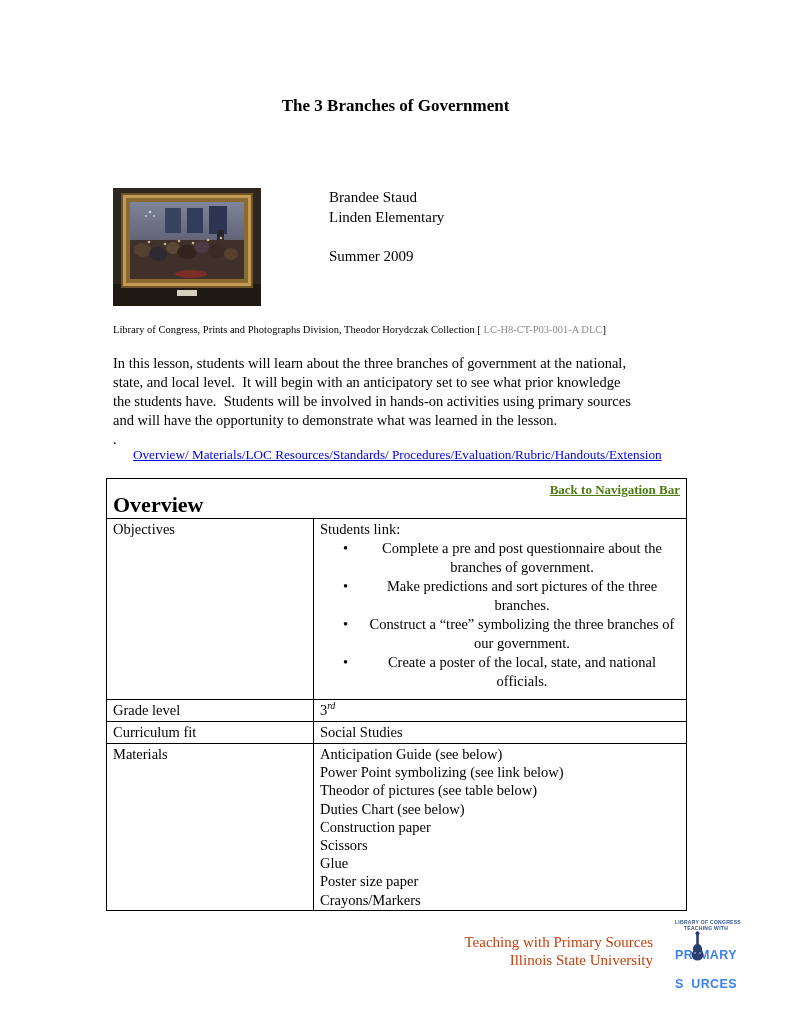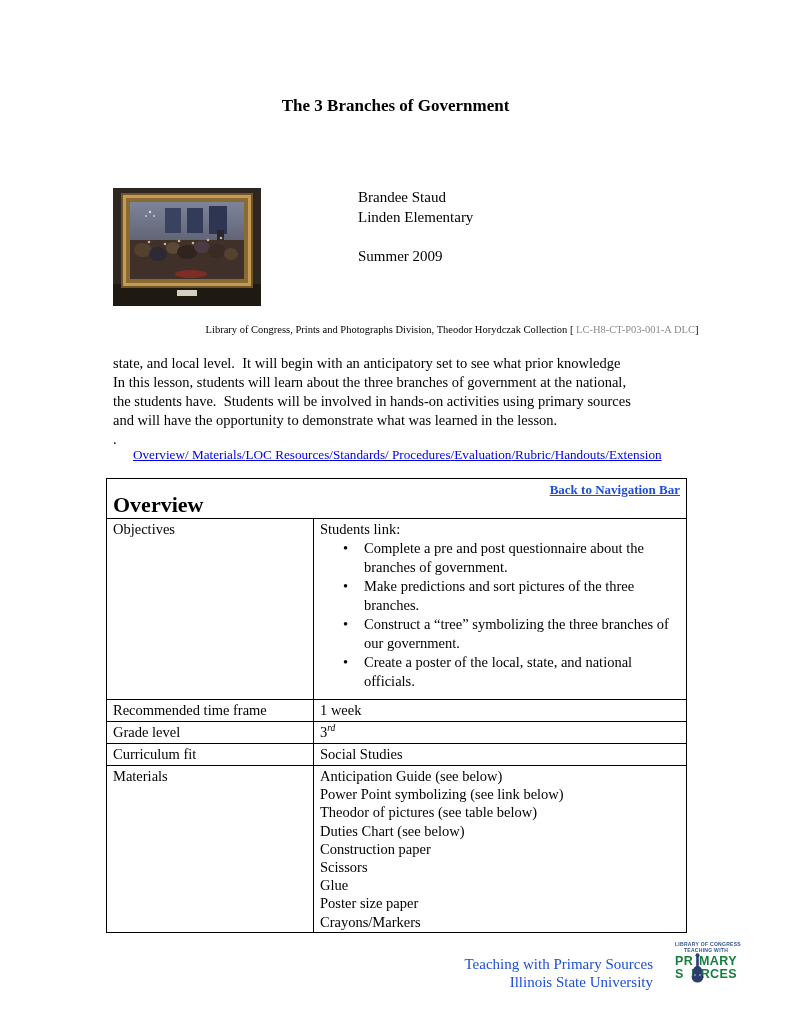--- a/index.html
+++ b/index.html
@@ -5,49 +5,49 @@
   * { margin: 0; padding: 0; box-sizing: border-box; }
   html, body { background: #fff; }
   .page {
     width: 791px; height: 1024px; margin: 0 auto; background: #ffffff;
     font-family: "Liberation Serif", "DejaVu Serif", serif; color: #000;
     position: relative; overflow: hidden;
   }
   .title { padding-top: 96px; text-align: center; font-size: 17px; line-height: 20px; font-weight: bold; }
   .byline-row { display: flex; align-items: flex-start; margin: 72px 0 0 113px; }
   .painting { width: 148px; height: 118px; flex: 0 0 auto; }
-  .byline { margin-left: 97px; font-size: 15px; line-height: 19.5px; }
+  .byline { margin-left: 68px; font-size: 15px; line-height: 19.5px; }
   .byline .gap { height: 19.5px; }
-  .caption { margin: 17px 0 0 113px; font-size: 10.5px; line-height: 13px; text-align: center; }
+  .caption { margin: 17px 0 0 113px; font-size: 10.5px; line-height: 13px; }
   .cap-id { color: #8a8a8a; }
   .intro { margin: 18px 0 0 113px; font-size: 14.5px; line-height: 19px; }
   .intro-line { white-space: pre; }
   .dot { margin-left: 113px; font-size: 14.5px; line-height: 19px; }
   .nav { margin: -2px 16px 0 133px; font-size: 13.2px; line-height: 16px; }
   .nav-link, .nav-sep { color: #0000EE; text-decoration: underline; }
   .nav-sep { white-space: pre; }
 
   table.ov-table { border-collapse: collapse; table-layout: fixed; width: 580px; margin: 15px 0 0 106px; }
   .ov-table td { border: 1px solid #000; padding: 1px 6px; font-size: 14.5px; line-height: 19px; vertical-align: top; text-align: left; }
   .head-flex { display: flex; justify-content: space-between; align-items: flex-end; }
   .ov-heading { font-size: 22px; font-weight: bold; line-height: 24px; }
-  .back-link { font-size: 13px; font-weight: bold; color: #1d4ed8; text-decoration: underline; margin-bottom: 18px; }
+  .back-link { font-size: 13px; font-weight: bold; color: #4d7c0f; text-decoration: underline; margin-bottom: 18px; }
   .obj-row td { height: 181px; }
   .bullets { list-style: none; margin: 0 0 0 20px; padding: 0; }
-  .bullets li { position: relative; padding-left: 24px; }
+  .bullets li { position: relative; padding-left: 24px; text-align: center; }
   .bullets li::before { content: "\2022"; position: absolute; left: 3px; }
   sup { font-size: 9.5px; vertical-align: super; line-height: 0; font-style: italic; }
   .mat-row td { height: 166px; }
   .mat-line { line-height: 18.2px; }
 
   .footer { display: flex; justify-content: flex-end; align-items: flex-start; padding-right: 54px; margin-top: 8px; }
-  .footer-text { margin-top: 14px; margin-right: 22px; text-align: right; font-size: 15px; line-height: 18.5px; color: #1d4ed8; }
+  .footer-text { margin-top: 14px; margin-right: 22px; text-align: right; font-size: 15px; line-height: 18.5px; color: #c2410c; }
   .logo { position: relative; width: 62px; text-align: center; }
   .logo-small { font-family: "Liberation Sans", sans-serif; font-size: 5px; font-weight: bold; letter-spacing: 0.3px; line-height: 6.5px; color: #35548E; white-space: nowrap; }
-  .logo-word { font-family: "Liberation Sans", sans-serif; font-size: 12.5px; font-weight: bold; color: #15803d; line-height: 12.5px; display: flex; justify-content: center; letter-spacing: 0.4px; margin-top: 1px; text-align: right; }
+  .logo-word { font-family: "Liberation Sans", sans-serif; font-size: 12.5px; font-weight: bold; color: #3b82f6; line-height: 12.5px; display: flex; justify-content: center; letter-spacing: 0.4px; margin-top: 17px; text-align: right; }
   .logo-word .g1 { width: 8px; } .logo-word .g2 { width: 12px; }
   .violin { position: absolute; left: 16px; top: 12px; width: 13px; height: 30px; }
 </style>
 </head>
 <body>
 
 <div class="page">
 
   <h1 class="title">The 3 Branches of Government</h1>
 
@@ -96,22 +96,22 @@
       <div>Linden Elementary</div>
       <div class="gap"></div>
       <div>Summer 2009</div>
     </div>
   </div>
 
   <div class="caption"><span>Library of Congress, Prints and Photographs Division, Theodor Horydczak Collection [</span><span class="cap-id"> LC-H8-CT-P03-001-A DLC</span><span>]</span></div>
 
   <div class="intro">
 
-  <div class="intro-line">state, and local level.  It will begin with an anticipatory set to see what prior knowledge</div>
-      <div class="intro-line">In this lesson, students will learn about the three branches of government at the national,</div>
+  <div class="intro-line">In this lesson, students will learn about the three branches of government at the national,</div>
+      <div class="intro-line">state, and local level.  It will begin with an anticipatory set to see what prior knowledge</div>
       <div class="intro-line">the students have.  Students will be involved in hands-on activities using primary sources</div>
       <div class="intro-line">and will have the opportunity to demonstrate what was learned in the lesson.</div>
     </div>
   <div class="dot">.</div>
 
   <div class="nav">
     
   <a class="nav-link" href="#">Overview</a><span class="nav-sep">/ </span><a class="nav-link" href="#">Materials</a><span class="nav-sep">/</span><a class="nav-link" href="#">LOC Resources</a><span class="nav-sep">/</span><a class="nav-link" href="#">Standards</a><span class="nav-sep">/ </span><a class="nav-link" href="#">Procedures</a><span class="nav-sep">/</span><a class="nav-link" href="#">Evaluation</a><span class="nav-sep">/</span><a class="nav-link" href="#">Rubric</a><span class="nav-sep">/</span><a class="nav-link" href="#">Handouts</a><span class="nav-sep">/</span><a class="nav-link" href="#">Extension</a><span class="nav-sep"></span></div>
 
   <table class="ov-table">
@@ -133,24 +133,20 @@
       <td>
         <div>Students link:</div>
         <ul class="bullets">
 
         <li>Complete a pre and post questionnaire about the branches of government.</li>
               <li>Make predictions and sort pictures of the three branches.</li>
               <li>Construct a “tree” symbolizing the three branches of our government.</li>
               <li>Create a poster of the local, state, and national officials.</li>
             </ul>
       </td>
-    </tr>
-    <tr>
-      <td>Recommended time frame</td>
-      <td>1 week</td>
     </tr>
     <tr>
       <td>Grade level</td>
       <td><span>3</span><sup>rd</sup></td>
     </tr>
     <tr>
       <td>Curriculum fit</td>
       <td>Social Studies</td>
     </tr>
     <tr class="mat-row">

